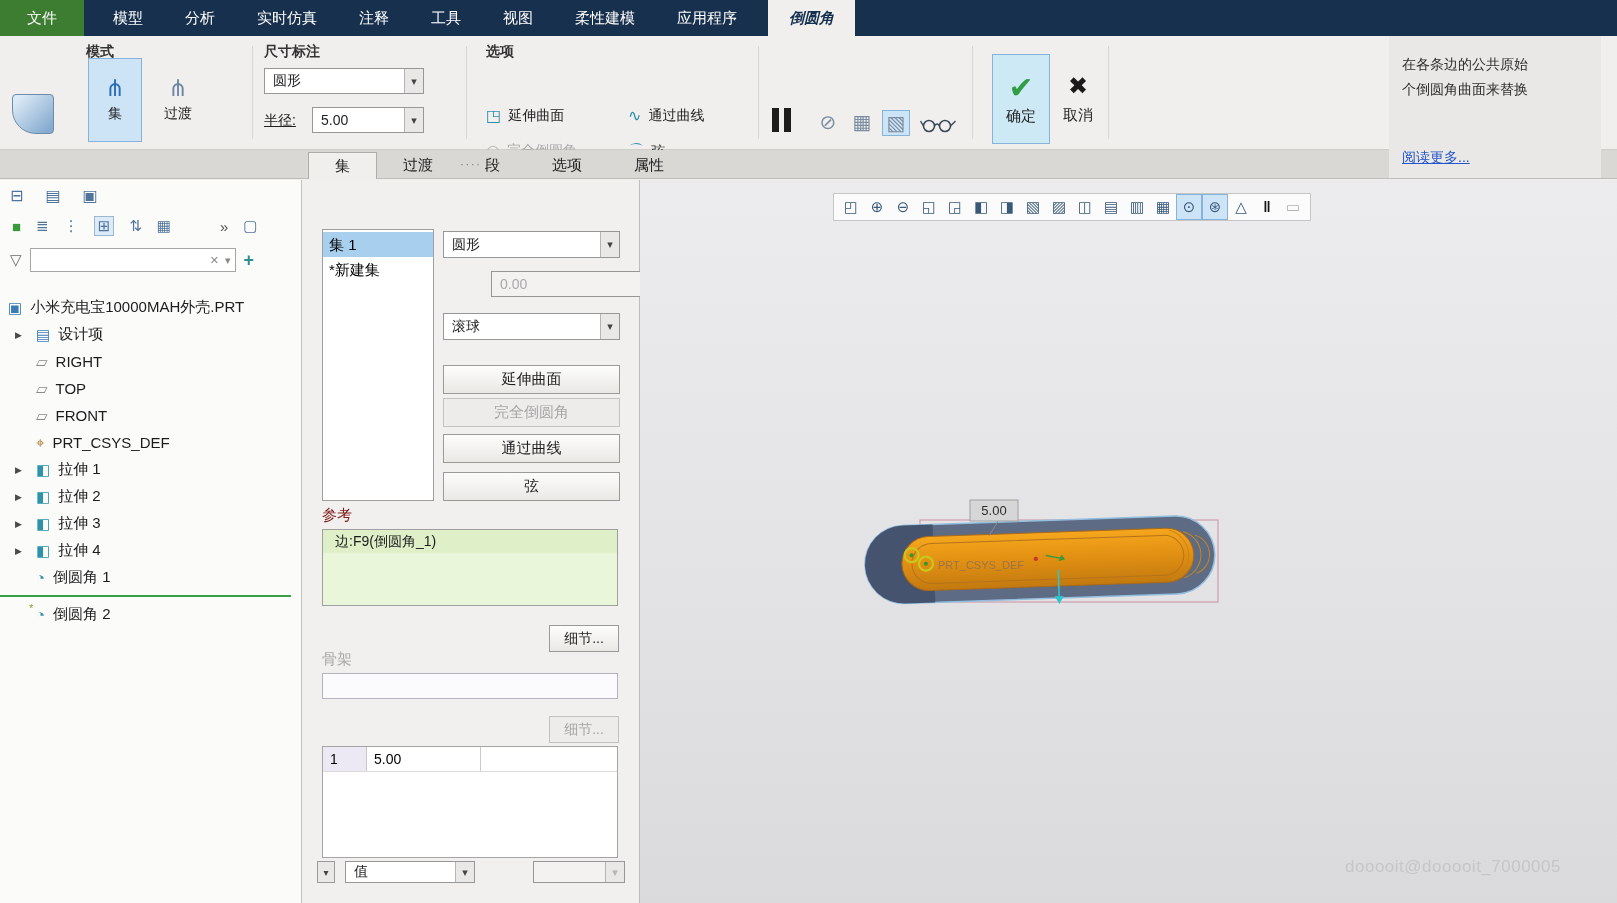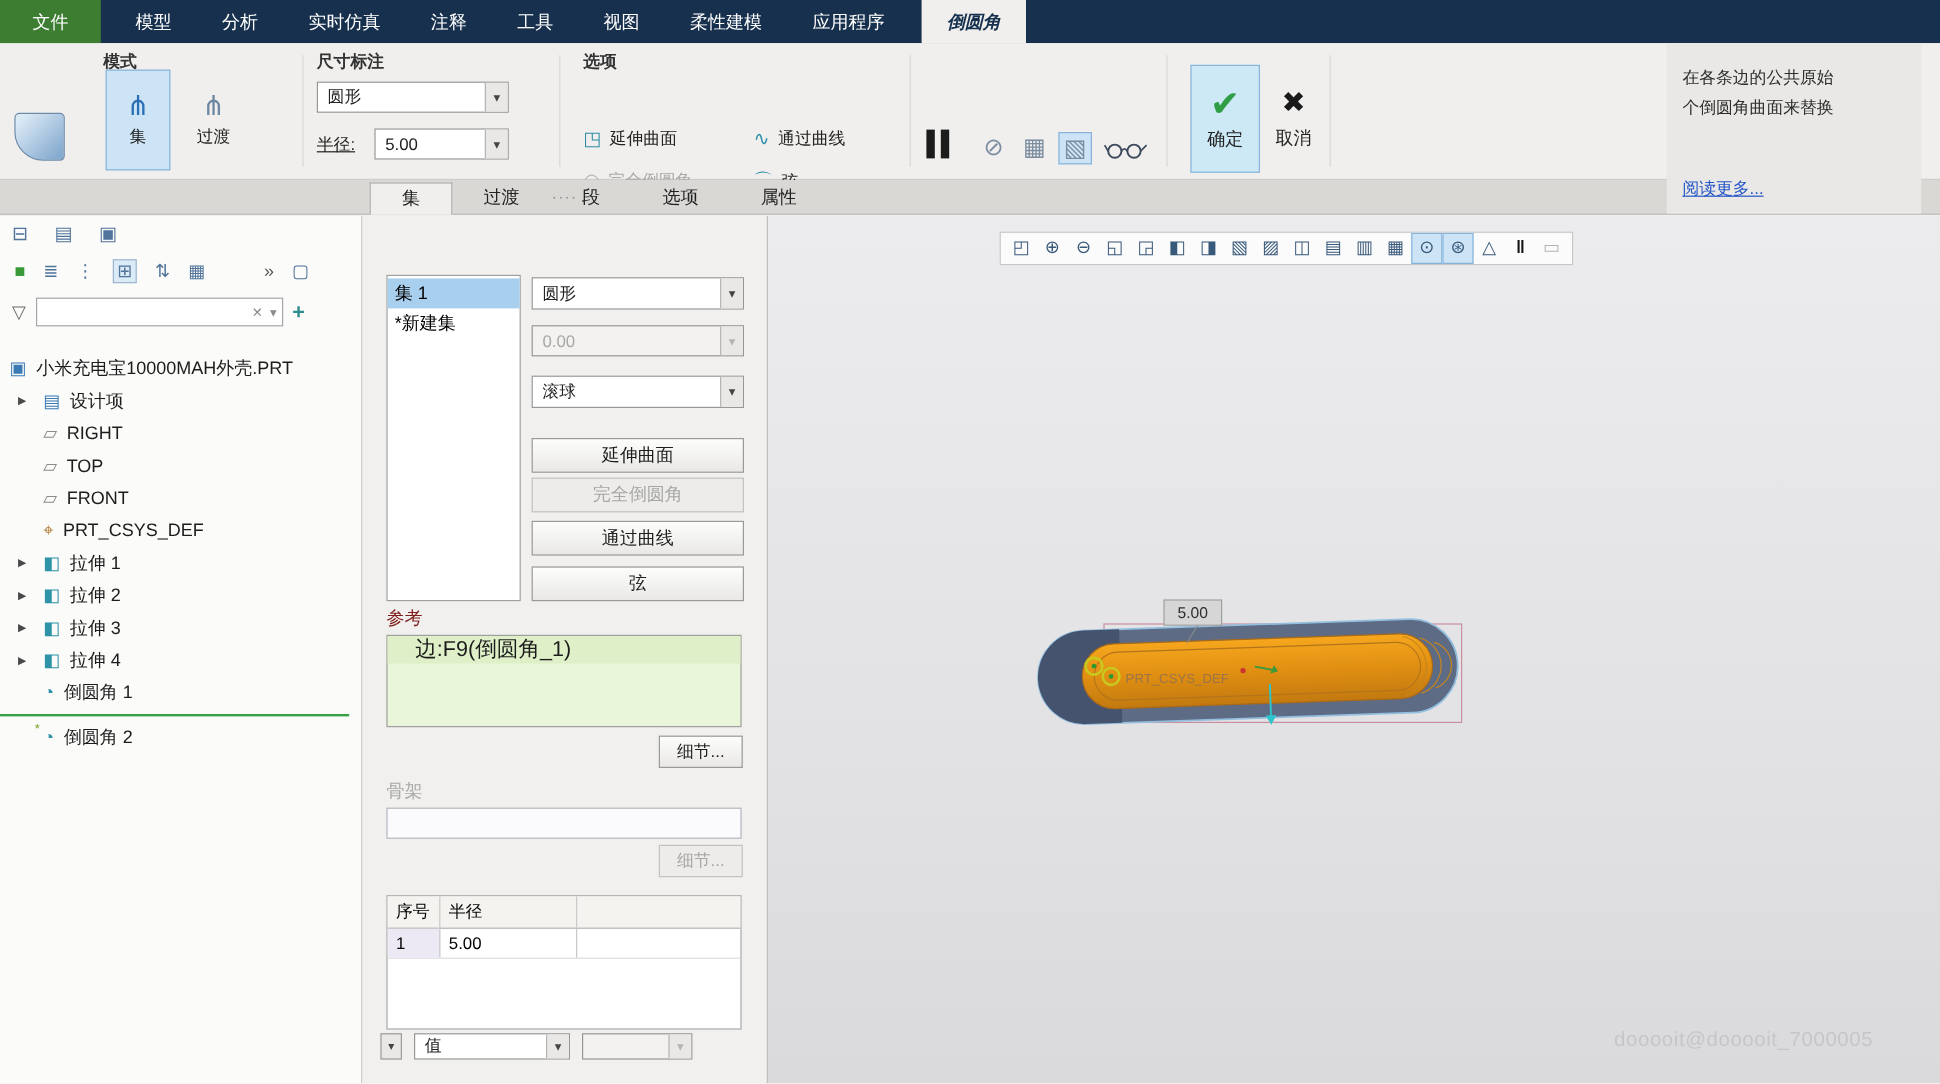--- a/index.html
+++ b/index.html
@@ -17,21 +17,21 @@
   .vsep { position:absolute; top:10px; bottom:10px; width:1px; background:#d8d7d4; }
   .grp-label { position:absolute; top:7px; font-size:14px; font-weight:bold; color:#333; }
   .feature-icon { position:absolute; left:12px; top:58px; width:42px; height:40px; background:linear-gradient(135deg,#dceaf6 10%,#86abd0 90%); border:1px solid #6d8cab; border-radius:4px 4px 4px 24px; }
   .big-btn { position:absolute; width:54px; height:84px; top:22px; display:flex; flex-direction:column; align-items:center; justify-content:center; gap:5px; font-size:14px; color:#222; border:1px solid transparent; cursor:pointer; }
   .big-btn.active { background:#cde4f6; border-color:#86b3da; }
   .big-icon { font-size:23px; color:#2a6fb5; line-height:23px; }
   .big-icon.muted { color:#6d87a3; }
   .select { position:absolute; background:#fff; border:1px solid #979797; display:flex; align-items:center; font-size:14px; padding-left:8px; color:#222; }
   .select .sel-text { flex:1; overflow:hidden; white-space:nowrap; }
   .sel-arrow { margin-left:auto; width:19px; align-self:stretch; display:flex; align-items:center; justify-content:center; border-left:1px solid #b5b5b5; background:#e9e8e6; color:#444; font-size:11px; cursor:pointer; }
-  .select.disabled { background:#f3f2f1; color:#a9a9a9; }
+  .select.disabled { background:#f3f2f1; color:#a9a9a9;margin-left:48px; }
   .select.disabled .sel-arrow { color:#b5b5b5; }
   .inline-label { position:absolute; font-size:14px; color:#222;text-decoration:underline; }
   .opt-item { position:absolute; display:flex; align-items:center; gap:7px; font-size:14px; color:#222; cursor:pointer; white-space:nowrap; }
   .opt-icon { color:#2e8fa8; font-size:16px; }
   .opt-item.disabled { color:#a9a9a9; }
   .opt-item.disabled .opt-icon { color:#b9b9b9; }
   .pause-wrap { position:absolute; left:772px; top:72px; display:flex; gap:5px; cursor:pointer; }
   .pbar { width:7px; height:24px; background:#1c1c1c; }
   .rib-ico { position:absolute; top:74px; font-size:20px; color:#7b8da0; cursor:pointer; width:28px; text-align:center; }
   .rib-ico.toggled { background:#cde4f6; border:1px solid #86b3da; }
@@ -82,26 +82,26 @@
   .tsep::after { content:""; position:absolute; left:0; right:10px; top:4px; border-top:2px solid #3aa048; }
 
   
   .dash-panel { width:338px; min-width:338px; background:#f1f0ee; border-right:1px solid #bfbebc; position:relative; font-size:15px; }
   .handle-dots { position:absolute; top:-24px; left:50%; transform:translateX(-50%); color:#8b8b8b; font-size:13px; letter-spacing:1px; cursor:grab; }
   .sets-list { position:absolute; left:20px; top:49px; width:112px; height:272px; background:#fff; border:1px solid #9f9f9f; padding-top:2px; }
   .set-item { height:25px; line-height:25px; padding-left:6px; cursor:pointer; }
   .set-item.selected { background:#a9cfee; }
   .p-select { left:141px; width:177px; height:27px; }
   .btn { position:absolute; left:141px; width:177px; height:29px; background:linear-gradient(#fdfdfc,#e9e8e5); border:1px solid #9a9a9a; display:flex; align-items:center; justify-content:center; color:#1e1e1e; cursor:pointer; font-size:15px; }
-  .btn.small { left:247px; width:70px; height:27px; font-size:14px; }
+  .btn.small { left:247px; width:70px; height:27px; font-size:14px;margin-top:12px; }
   .btn.disabled { color:#a6a6a6; background:#edecea; border-color:#c2c2c2; cursor:default; }
   .p-label { position:absolute; left:20px; color:#7f1d1d; }
   .p-label.dim { color:#a8a8a8; }
   .ref-list { position:absolute; left:20px; top:349px; width:296px; height:77px; background:#eaf6da; border:1px solid #9f9f9f; }
-  .ref-item { height:23px; line-height:23px; padding-left:23px; font-size:18px; color:#1c1c1c; background:#dff0c8; }
+  .ref-item { height:23px; line-height:23px; padding-left:12px; font-size:14px; color:#1c1c1c; background:#dff0c8; }
   .skel-field { position:absolute; left:20px; top:493px; width:296px; height:26px; background:#fbfafd; border:1px solid #b3b3bd; }
   .rtable { position:absolute; left:20px; top:566px; width:296px; height:112px; background:#fff; border:1px solid #a5a5a5; font-size:14px; }
   .rt-row { display:flex; }
   .rt-row.head { height:27px; background:#f4f3f0; border-bottom:1px solid #b5b5b5; }
   .rt-row.body { height:25px; border-bottom:1px solid #dcdcdc; }
   .rt-cell { padding:4px 0 0 7px; border-right:1px solid #c9c9c9; overflow:hidden; }
   .c1 { width:44px; } .c2 { width:114px; } .c3 { flex:1; border-right:none; }
   .rt-row.body .c1 { background:#ece8f4; }
   .bottom-row { position:absolute; left:15px; top:681px; display:flex; gap:10px; align-items:center; }
   .mini-btn { width:18px; height:22px; border:1px solid #9a9a9a; background:#e9e8e6; font-size:10px; color:#444; display:flex; align-items:center; justify-content:center; cursor:pointer; }
@@ -348,25 +348,20 @@
       <div class="ref-list">
         <div class="ref-item">边:F9(倒圆角_1)</div>
       </div>
       <div class="btn small" style="top:433px;">细节...</div>
 
       <div class="p-label dim" style="top:470px;">骨架</div>
       <div class="skel-field"></div>
       <div class="btn small disabled" style="top:524px;">细节...</div>
 
       <div class="rtable">
-        <div class="rt-row head">
-          <div class="rt-cell c1">序号</div>
-          <div class="rt-cell c2">半径</div>
-          <div class="rt-cell c3"></div>
-        </div>
         <div class="rt-row body">
           <div class="rt-cell c1">1</div>
           <div class="rt-cell c2">5.00</div>
           <div class="rt-cell c3"></div>
         </div>
       </div>
 
       <div class="bottom-row">
         <div class="mini-btn">▾</div>
         <div class="select b-select" style="width:130px;">

